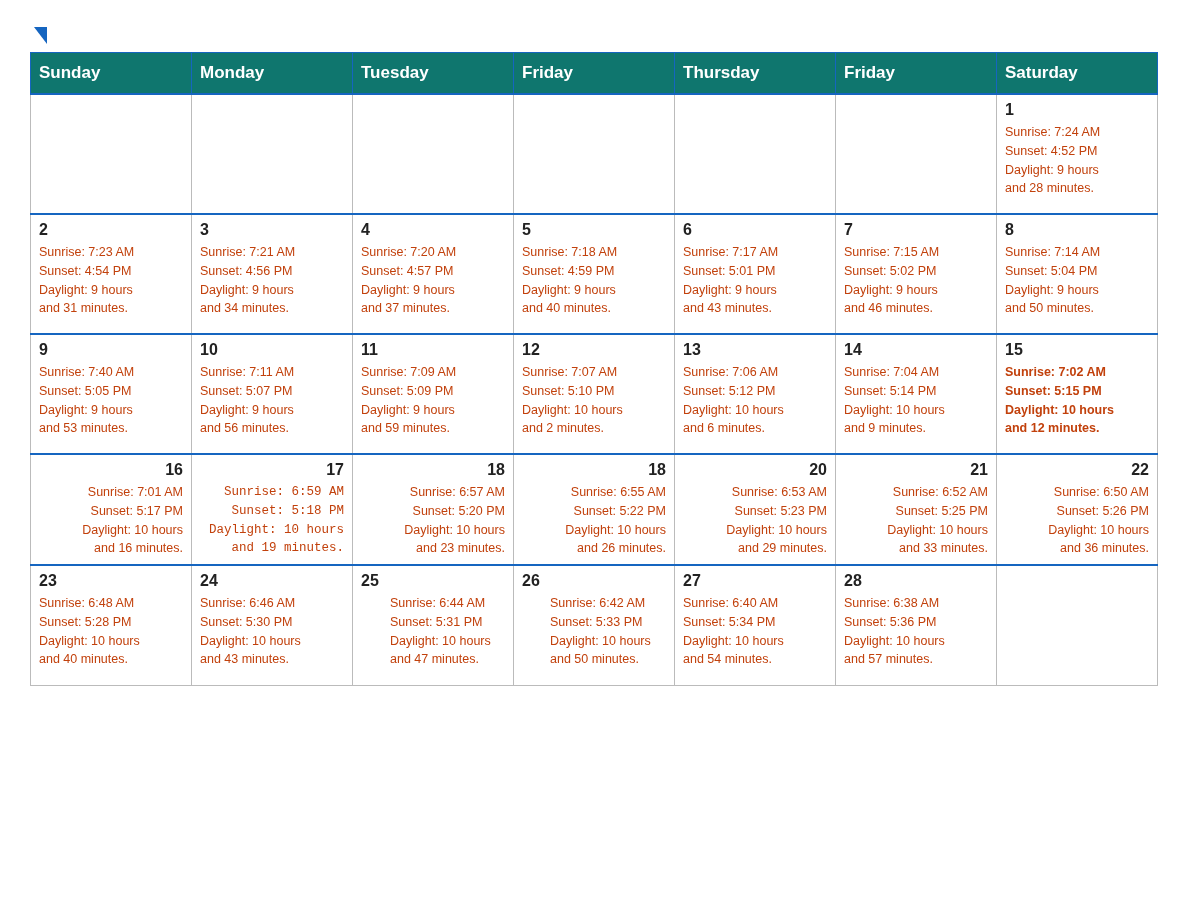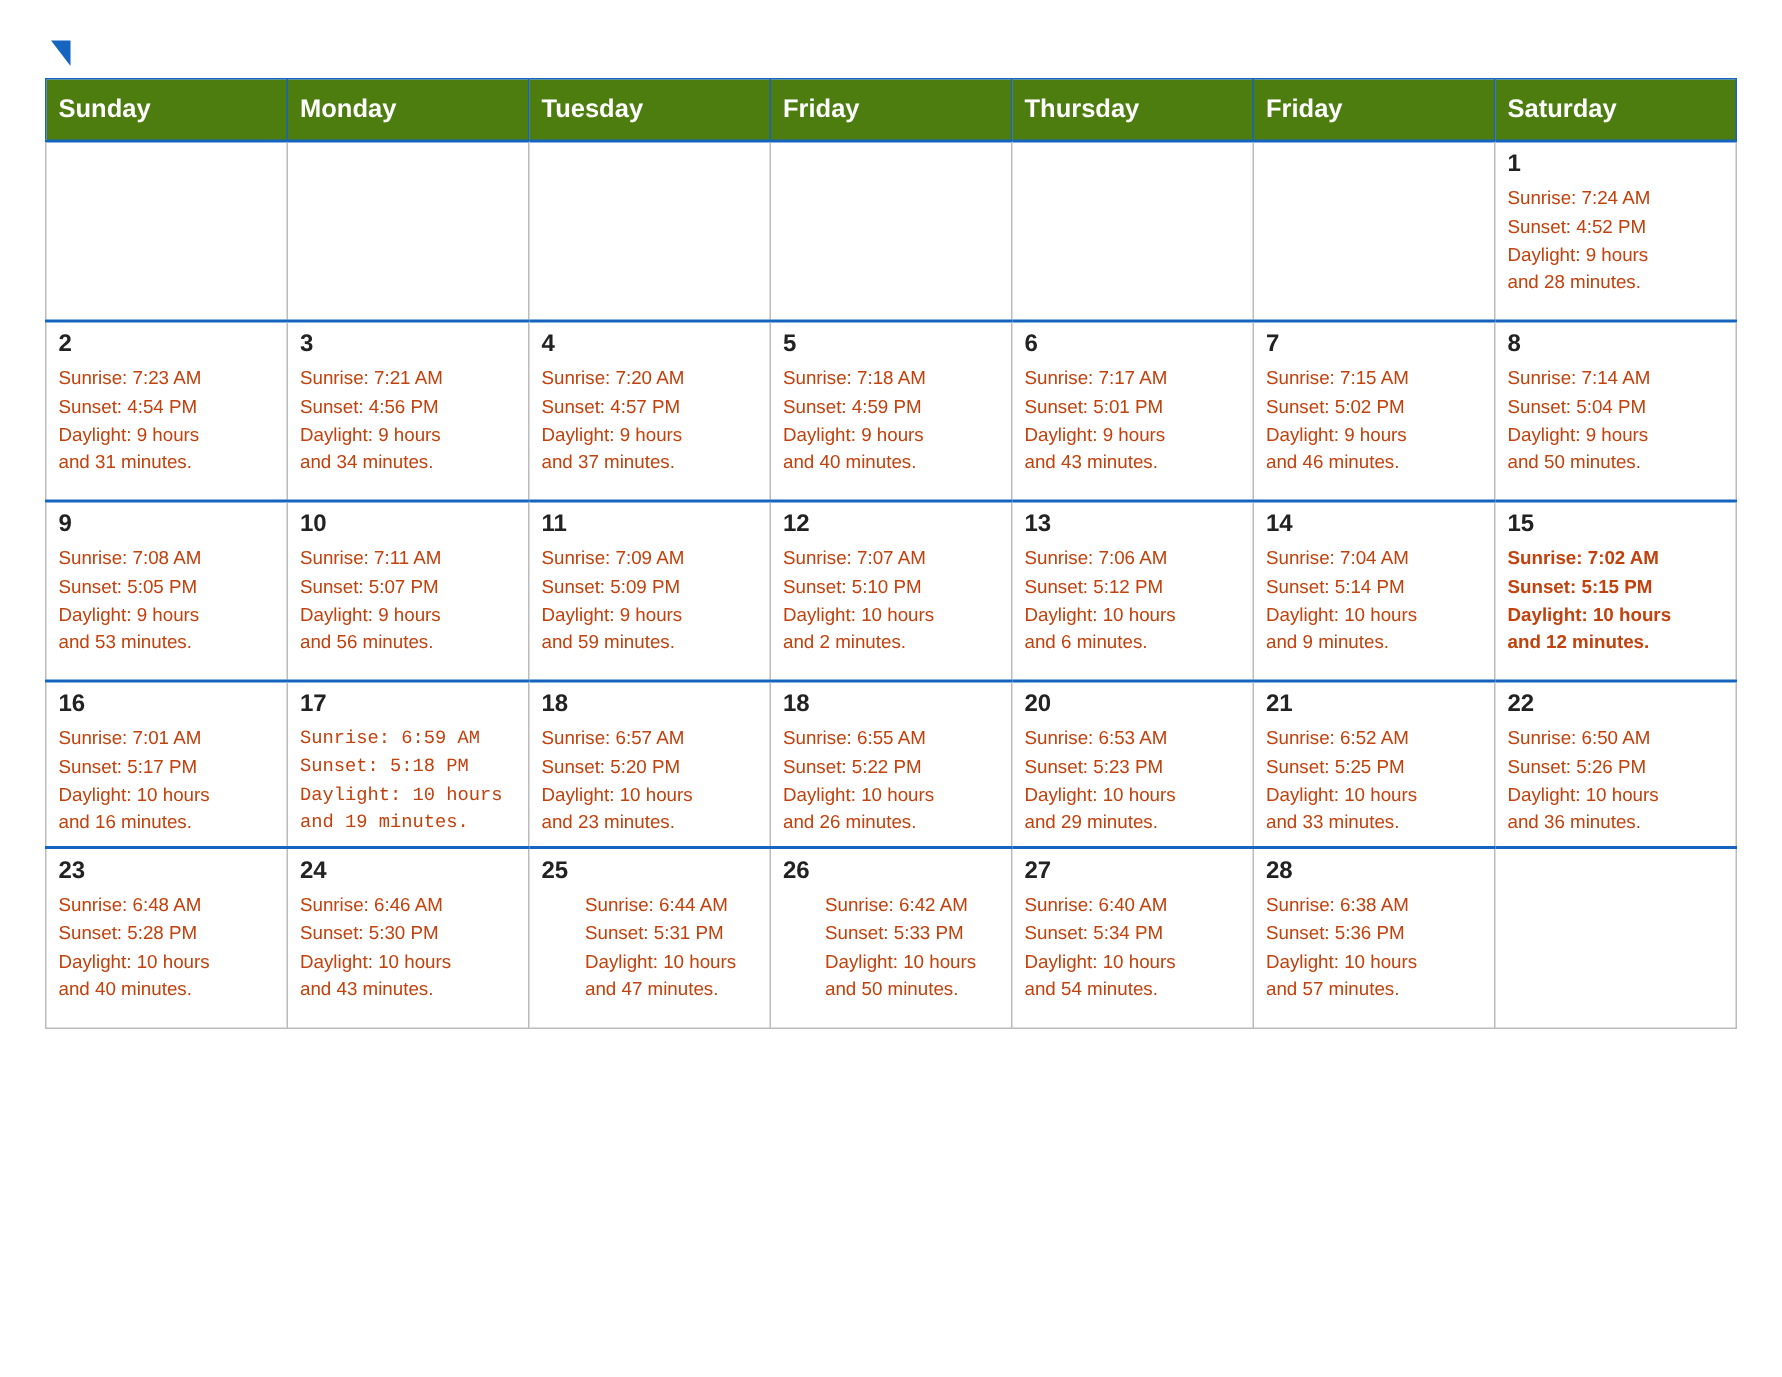--- a/index.html
+++ b/index.html
@@ -36,21 +36,21 @@
       font-weight: normal;
       color: #333;
       margin-top: 4px;
     }
     .calendar {
       width: 100%;
       border-collapse: collapse;
       margin-top: 8px;
     }
     .calendar thead th {
-      background-color: #4d7c0f;
+      background-color: #0f766e;
       color: #fff;
       font-size: 17px;
       font-weight: bold;
       padding: 10px 8px;
       text-align: left;
       border: 1px solid #1565C0;
     }
     .calendar tbody td {
       border: 1px solid #bbb;
       vertical-align: top;
@@ -192,21 +192,21 @@
           <span class="day-number">8</span>
           <div class="day-info" style="white-space: pre-line;">Sunrise: 7:14 AM
 Sunset: 5:04 PM
 Daylight: 9 hours
 and 50 minutes.</div>
         </td>
       </tr>
       <tr style="height: 120px;">
         <td>
           <span class="day-number">9</span>
-          <div class="day-info" style="white-space: pre-line;">Sunrise: 7:08 AM
+          <div class="day-info" style="white-space: pre-line;">Sunrise: 7:40 AM
 Sunset: 5:05 PM
 Daylight: 9 hours
 and 53 minutes.</div>
         </td>
         <td>
           <span class="day-number">10</span>
           <div class="day-info" style="white-space: pre-line;">Sunrise: 7:11 AM
 Sunset: 5:07 PM
 Daylight: 9 hours
 and 56 minutes.</div>
@@ -240,21 +240,21 @@
 and 9 minutes.</div>
         </td>
         <td>
           <span class="day-number">15</span>
           <div class="day-info" style="white-space: pre-line; font-weight: bold;">Sunrise: 7:02 AM
 Sunset: 5:15 PM
 Daylight: 10 hours
 and 12 minutes.</div>
         </td>
       </tr>
-      <tr style="height: 84px;">
+      <tr style="height: 84px; text-align: right;">
         <td>
           <span class="day-number">16</span>
           <div class="day-info" style="white-space: pre-line;">Sunrise: 7:01 AM
 Sunset: 5:17 PM
 Daylight: 10 hours
 and 16 minutes.</div>
         </td>
         <td>
           <span class="day-number">17</span>
           <div class="day-info" style="white-space: pre-line; font-family: Liberation Mono, monospace;">Sunrise: 6:59 AM

